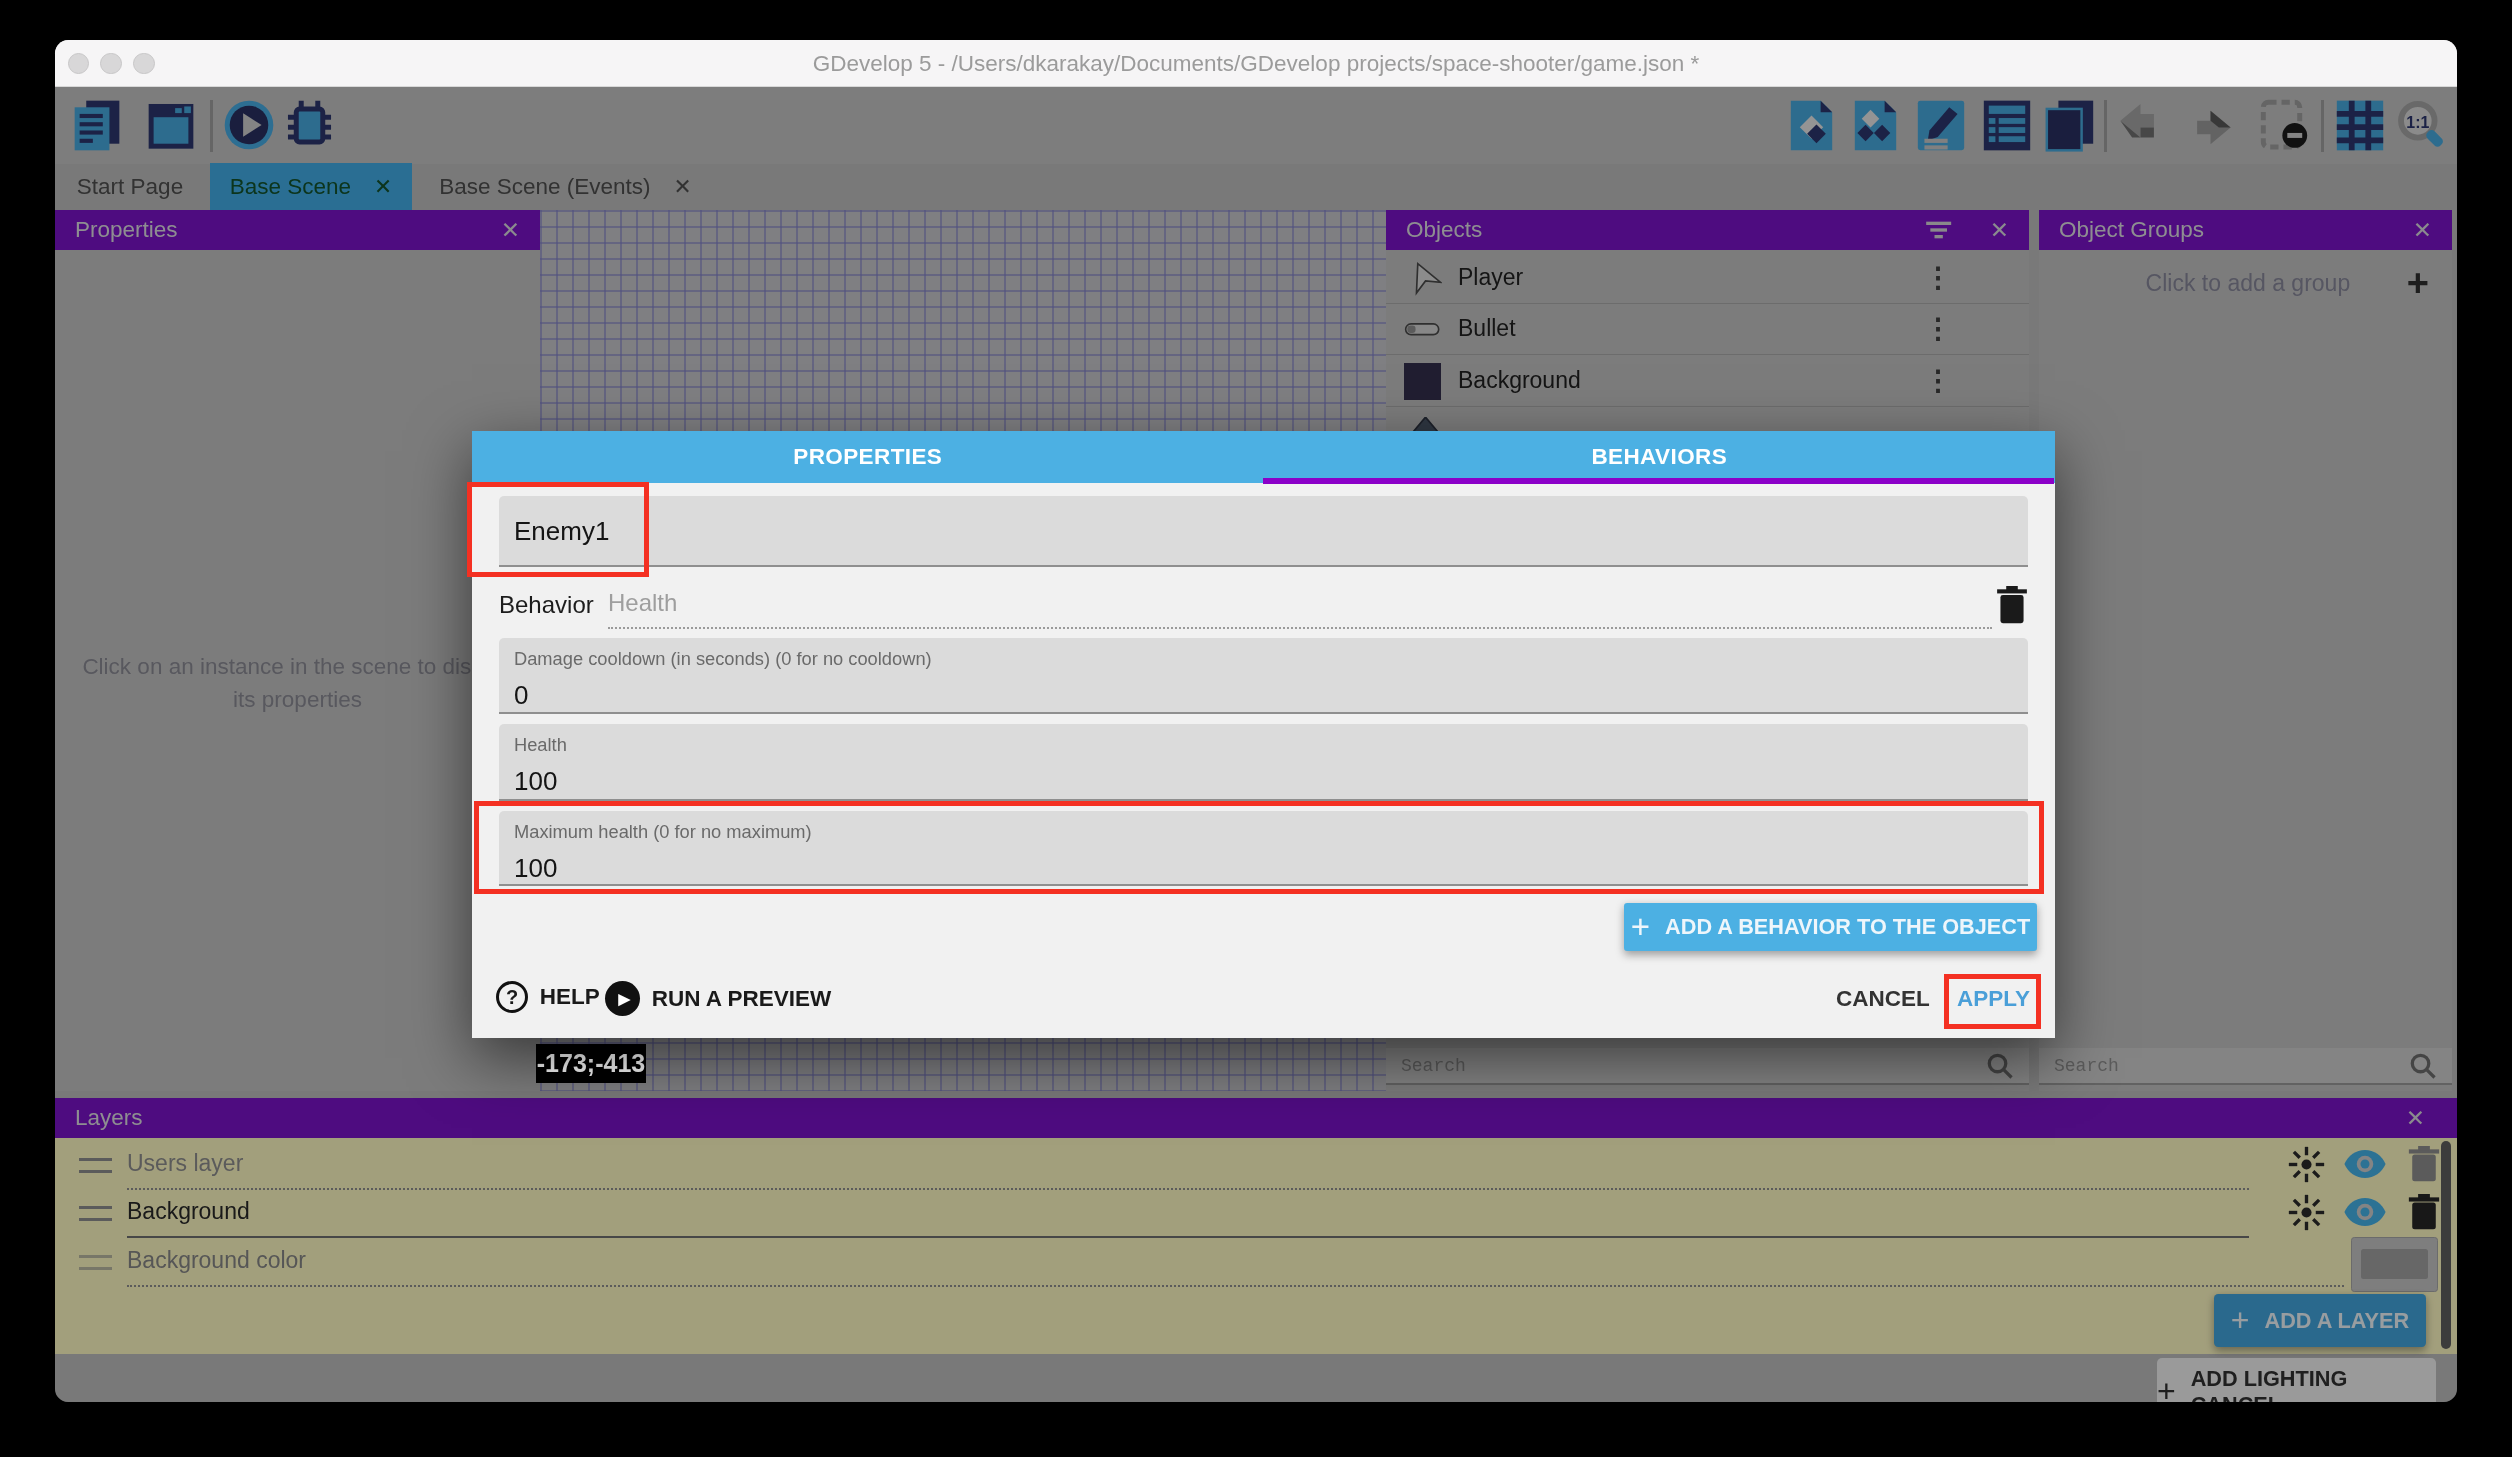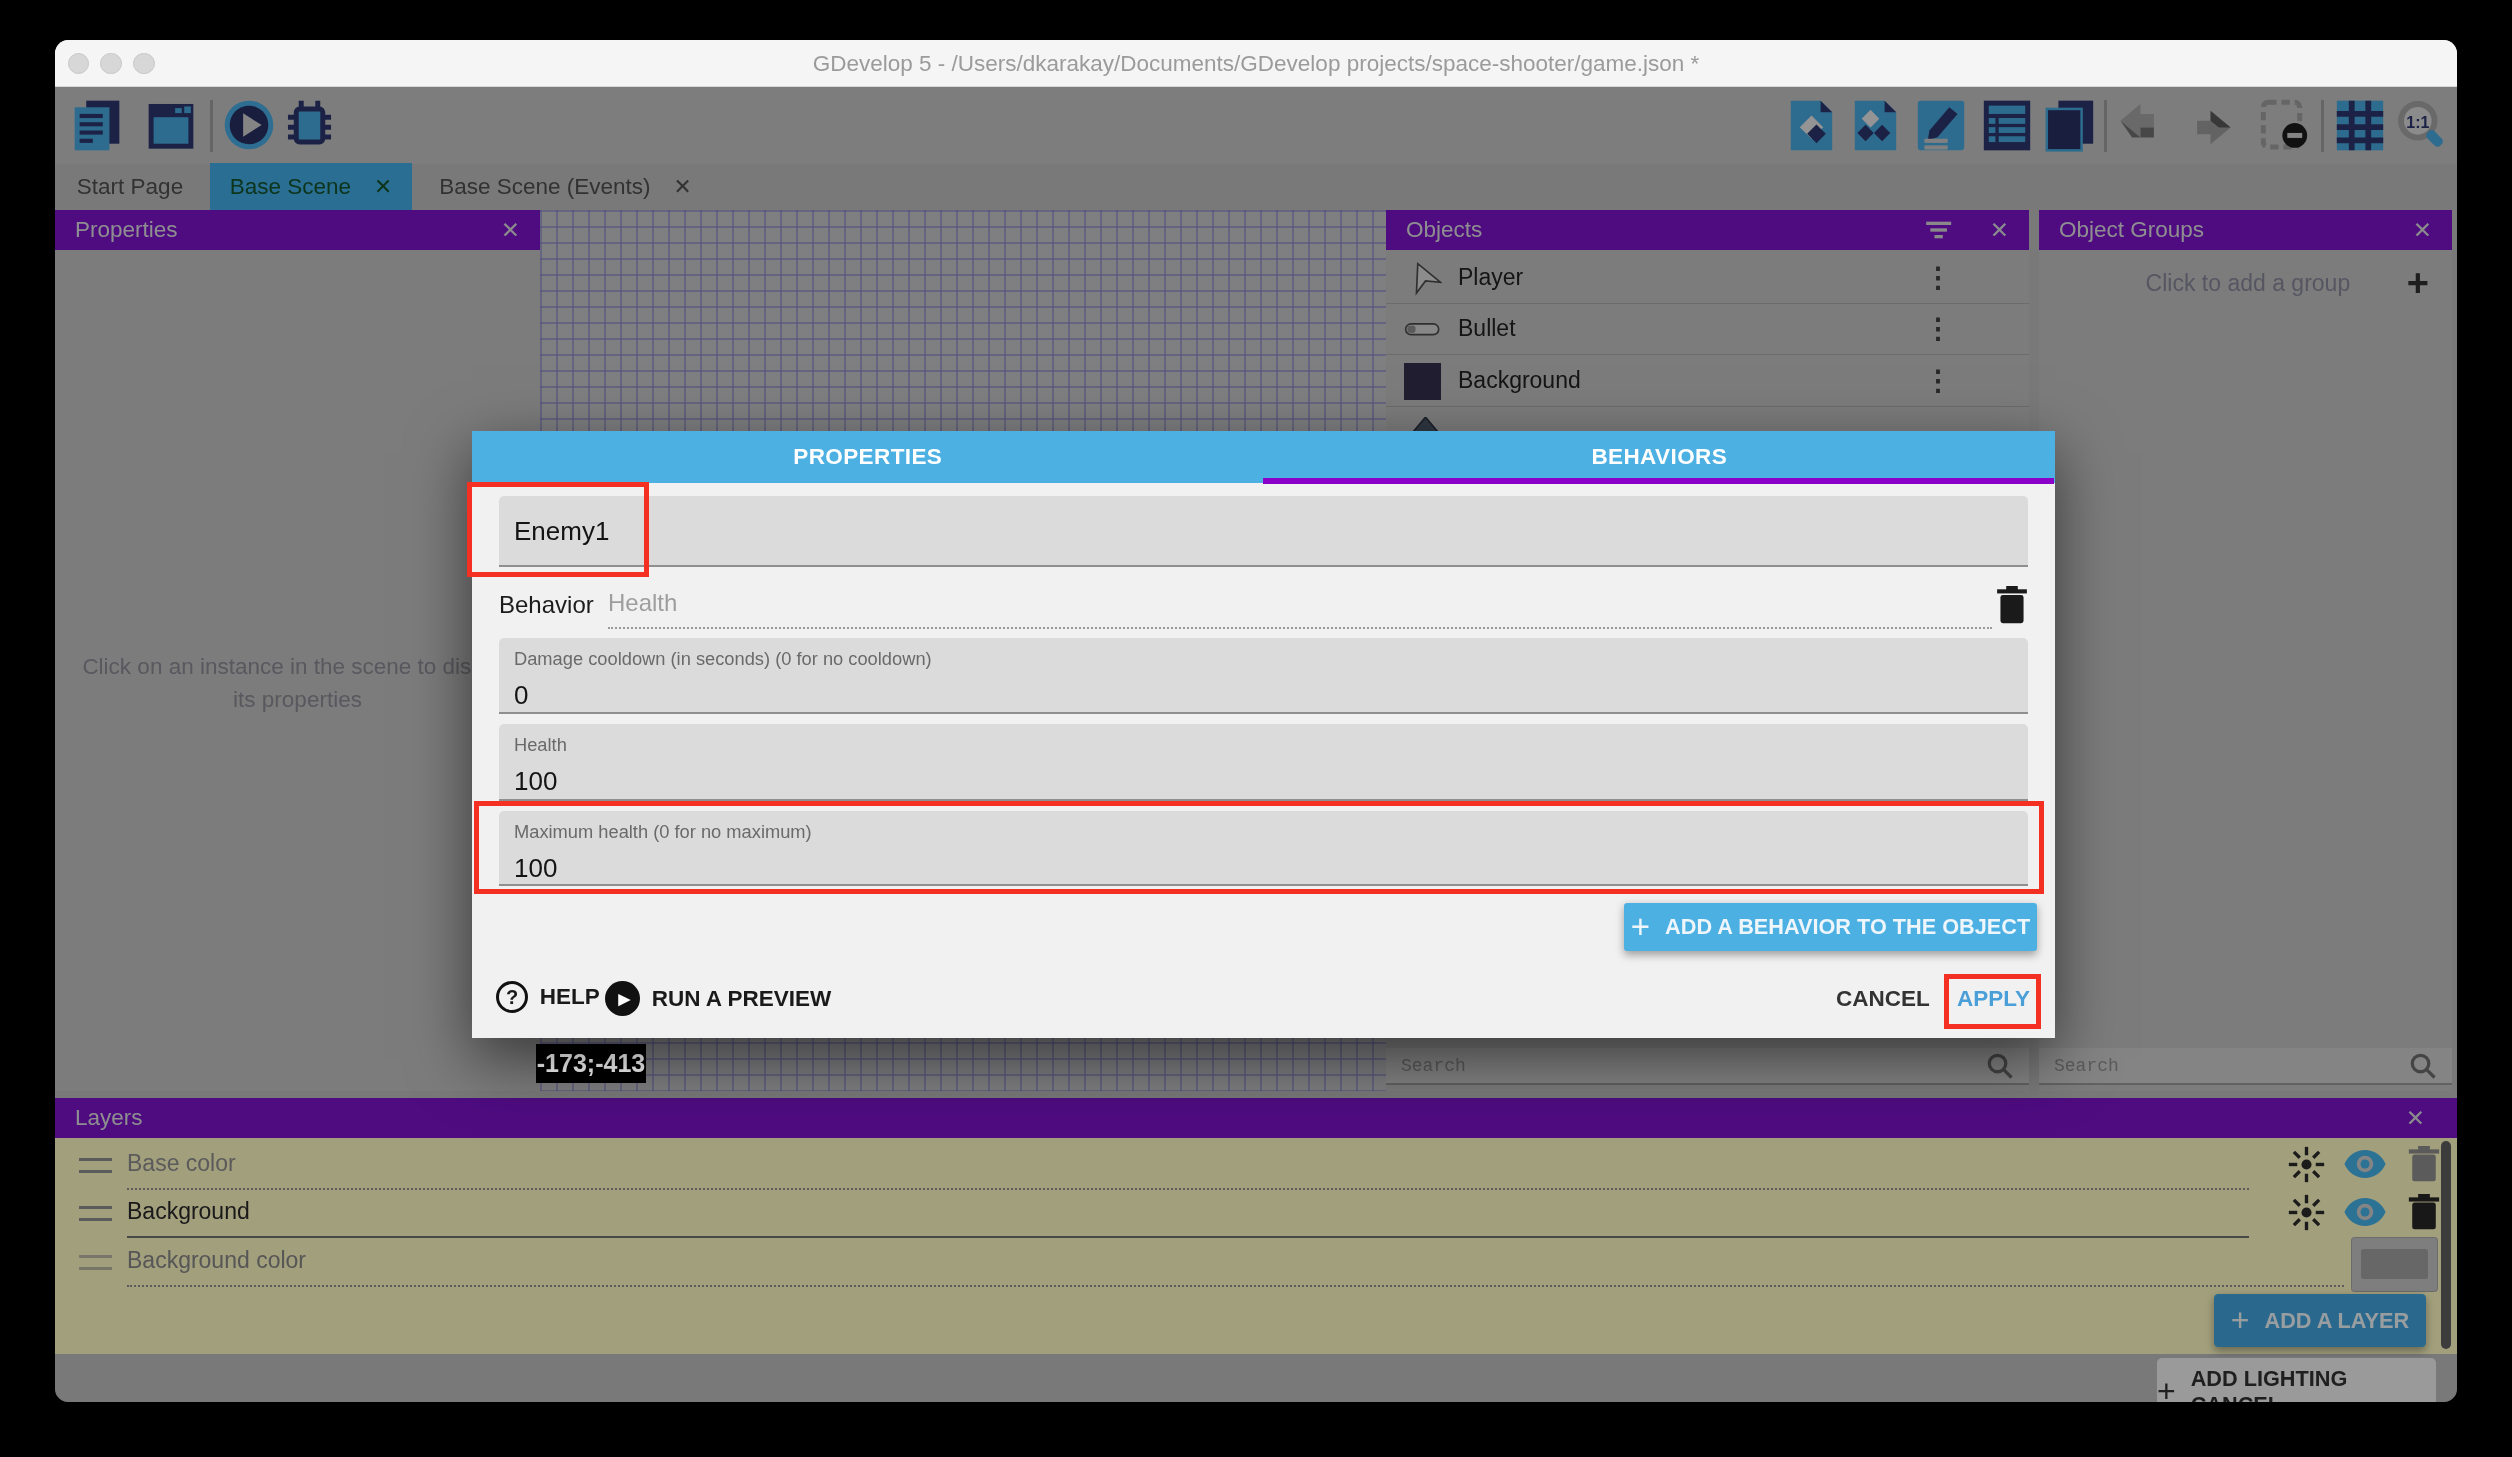--- a/index.html
+++ b/index.html
@@ -309,21 +309,21 @@
   </div>
 
   <div class="abs panel" style="left:0;top:1058px;width:2402px;height:256px;background:#fef9c3">
     <div class="abs phead" style="padding:0 32px 0 20px">
       <span class="title">Layers</span>
       <span class="x">✕</span>
     </div>
 
     <div class="abs" style="left:0;top:45px;width:2402px;height:47px">
       <span class="abs handle" style="left:24px;top:15px"></span>
-      <span class="abs layerlbl dotline" style="left:72px;top:6.7px;width:2122px;color:#8f8f8f;padding-bottom:11.7px">Base color</span>
+      <span class="abs layerlbl dotline" style="left:72px;top:6.7px;width:2122px;color:#8f8f8f;padding-bottom:11.7px">Users layer</span>
       <span class="abs" style="left:2233px;top:3.3px">
         <svg width="37" height="37" viewBox="0 0 44 44">
           <g stroke="#2b2b2b" stroke-width="4">
             <line x1="22" y1="1" x2="22" y2="11"></line>
               <line x1="22" y1="33" x2="22" y2="43"></line>
             <line x1="1" y1="22" x2="11" y2="22"></line>
               <line x1="33" y1="22" x2="43" y2="22"></line>
             <line x1="7" y1="7" x2="14" y2="14"></line>
               <line x1="30" y1="30" x2="37" y2="37"></line>
             <line x1="37" y1="7" x2="30" y2="14"></line>

